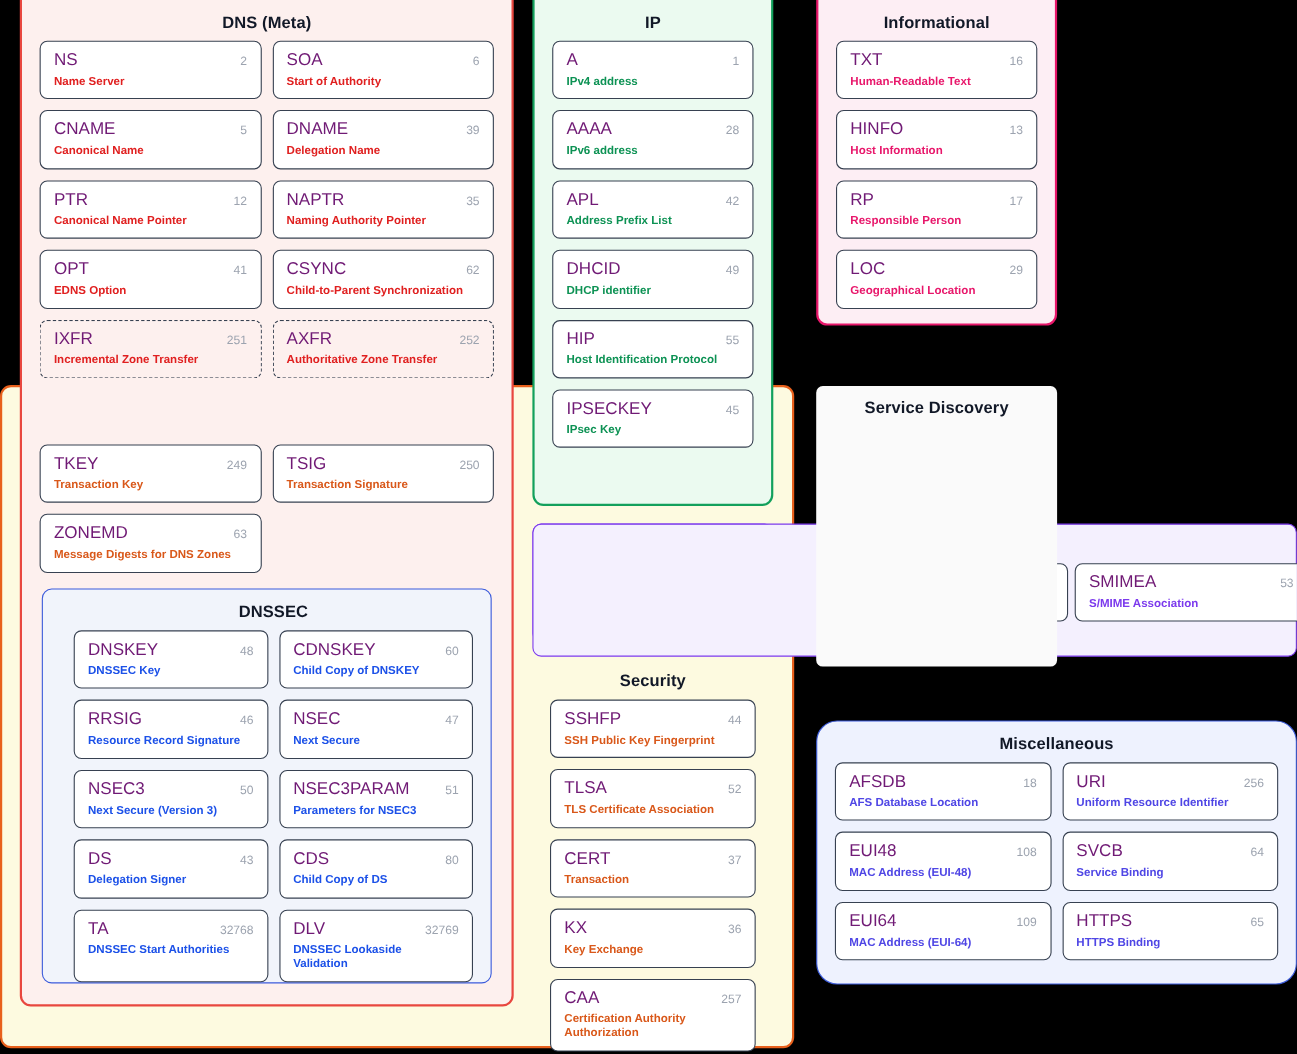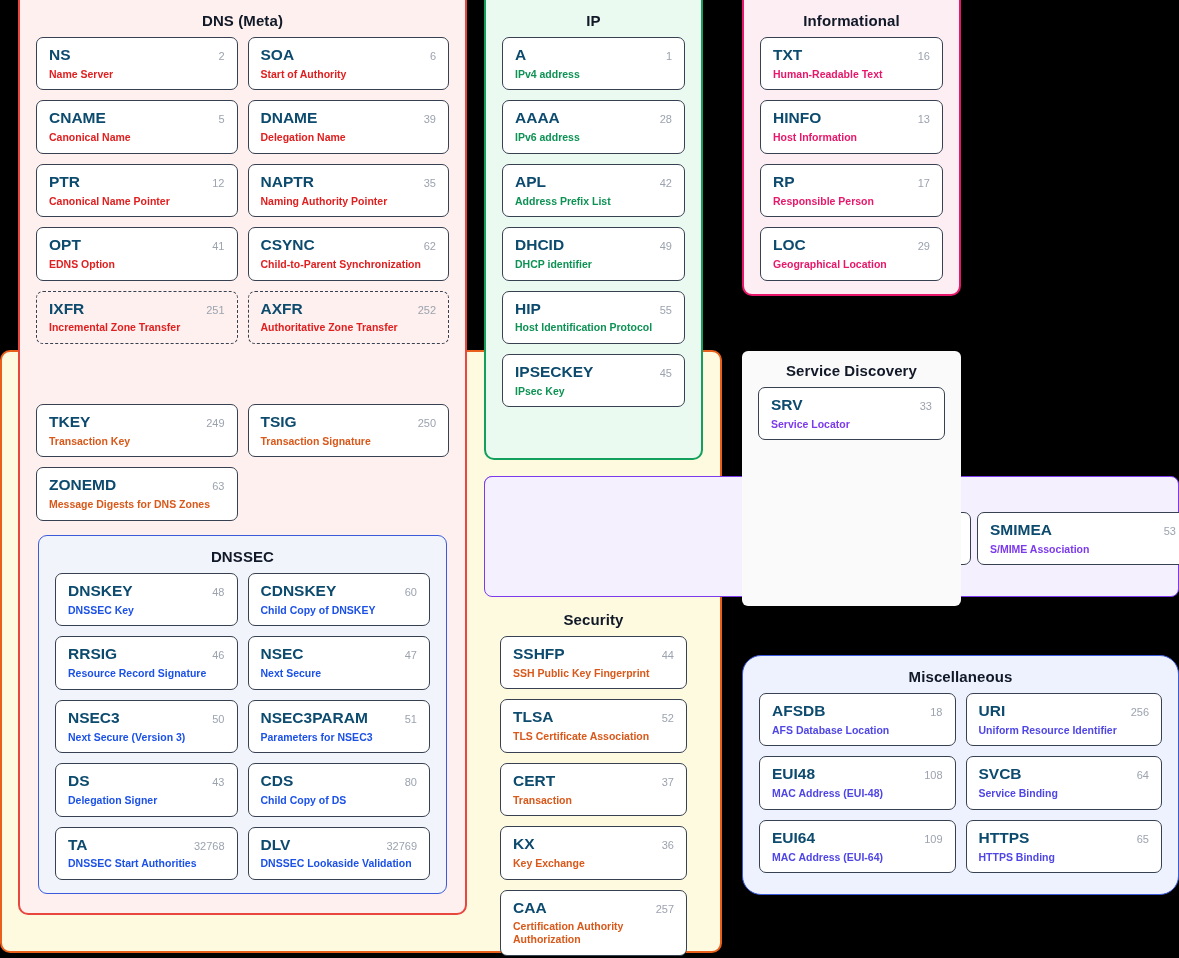--- a/index.html
+++ b/index.html
@@ -16,40 +16,40 @@
   .grid{display:flex;flex-wrap:wrap;gap:10px;padding:0 16px 14px 16px;box-sizing:border-box;}
   .grid.cols2 > .card{width:calc(50% - 5px);}
   .grid.cols1 > .card{width:100%;}
   .card{
     box-sizing:border-box;background:#fff;border:1.6px solid #374151;
     border-radius:7px;padding:8px 12px 9px 12px;position:relative;
     min-height:50px;
   }
   .card.dashed{border-style:dashed;border-width:1.8px;background:transparent;}
   .card-top{display:flex;align-items:baseline;justify-content:space-between;}
-  .card-name{font-weight:bold;font-size:15.5px;color:#0c4a6e;line-height:1.15;}
+  .card-name{font-weight:normal;font-size:15.5px;color:#701a75;line-height:1.15;}
   .card-num{font-size:11px;color:#9ca3af;font-weight:normal;margin-left:8px;flex:none;}
   .card-desc{font-size:10.5px;font-weight:bold;margin-top:4px;line-height:1.2;}
 
   
   #p-dnsmeta{left:18px;top:-14px;width:449px;height:929px;
     background:#fdf0ee;border:2px solid #e8473f;border-radius:10px;}
   #p-dnsmeta .panel-title{padding-top:24px;}
   #p-ip{left:484px;top:-12px;width:219px;height:472px;
     background:#ebfaf0;border:2px solid #13a05c;border-radius:10px;}
   #p-ip .panel-title{padding-top:22px;}
   #p-info{left:742px;top:-12px;width:219px;height:308px;
     background:#fdeef4;border:2px solid #e8176b;border-radius:10px;}
   #p-info .panel-title{padding-top:22px;}
 
   #p-transfer{left:0px;top:350px;width:722px;height:603px;
     background:#fdfae0;border:2px solid #e8601c;border-radius:10px;}
 
   #p-dnssec{left:38px;top:535px;width:409px;height:359px;
-    background:#f1f4fb;border:1.6px solid #3b5bdb;border-radius:9px;}
+    background:#f1f4fb;border:1.6px solid #3b5bdb;border-radius:9px;padding-left:12px;}
   #p-dnssec .panel-title{padding-top:12px;}
 
   #p-srvdisc{left:742px;top:351px;width:219px;height:255px;
     background:#fafafa;border-radius:6px;}
   #p-srvdisc .panel-title{padding-top:11px;}
 
   #p-email{left:484px;top:476px;width:695px;height:121px;
     background:#f4f0fe;border:1.6px solid #7c3aed;border-radius:8px;}
   #p-email .panel-title{padding-top:10px;}
   #p-email .grid{gap:0;padding:0;position:relative;height:62px;}
@@ -350,29 +350,20 @@
           <span class="card-name">LOC</span>
           <span class="card-num">29</span>
         </div>
         <div class="card-desc" style="color: rgb(232, 23, 107);">Geographical Location</div>
       </div>
     </div>
 </div>
 
 <div class="panel" id="p-srvdisc">
   <h2 class="panel-title">Service Discovery</h2>
-  <div class="grid cols1">
-      <div class="card">
-        <div class="card-top">
-          <span class="card-name">SRV</span>
-          <span class="card-num">33</span>
-        </div>
-        <div class="card-desc" style="color: rgb(124, 58, 237);">Service Locator</div>
-      </div>
-    </div>
 </div>
 
 <div class="panel" id="p-email">
   <h2 class="panel-title">Email</h2>
   <div class="grid">
       <div class="card mx">
         <div class="card-top">
           <span class="card-name">MX</span>
           <span class="card-num">15</span>
         </div>

